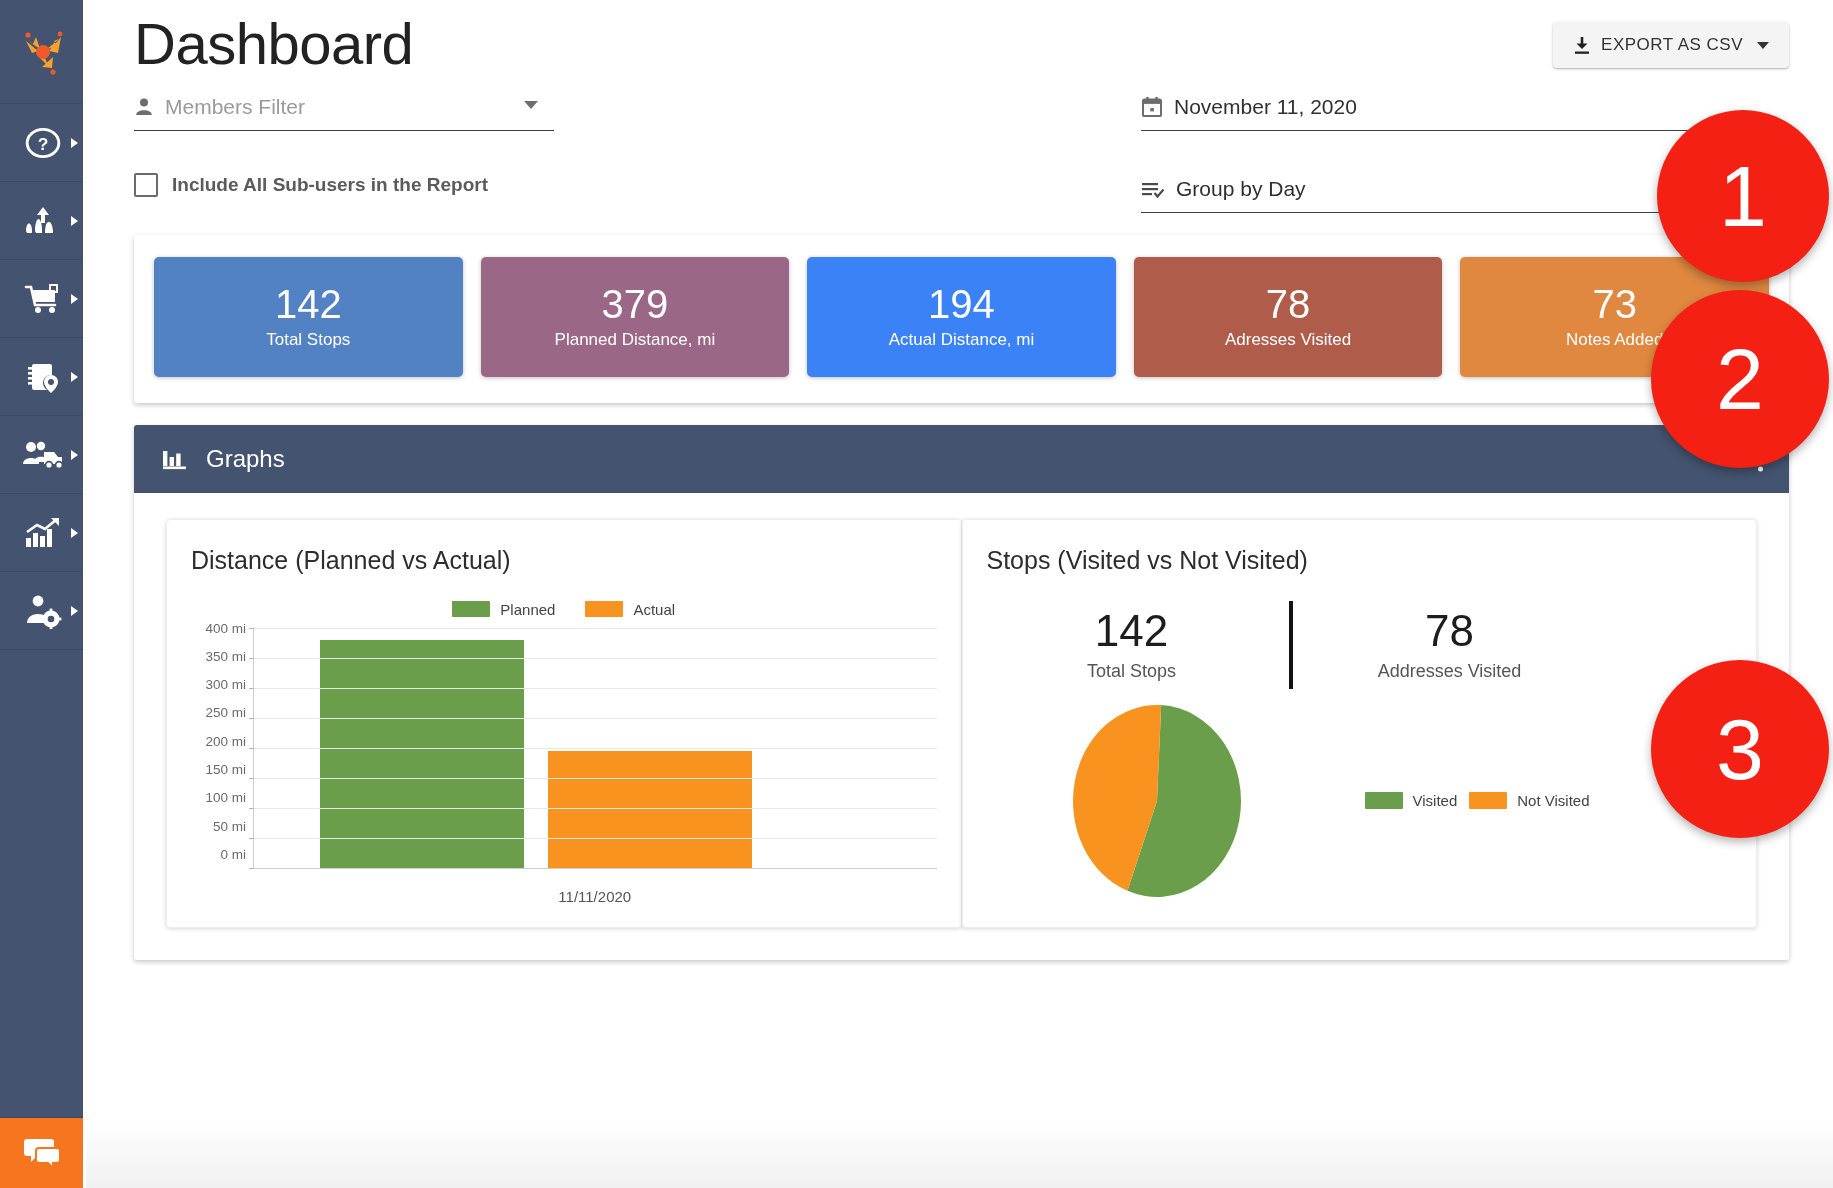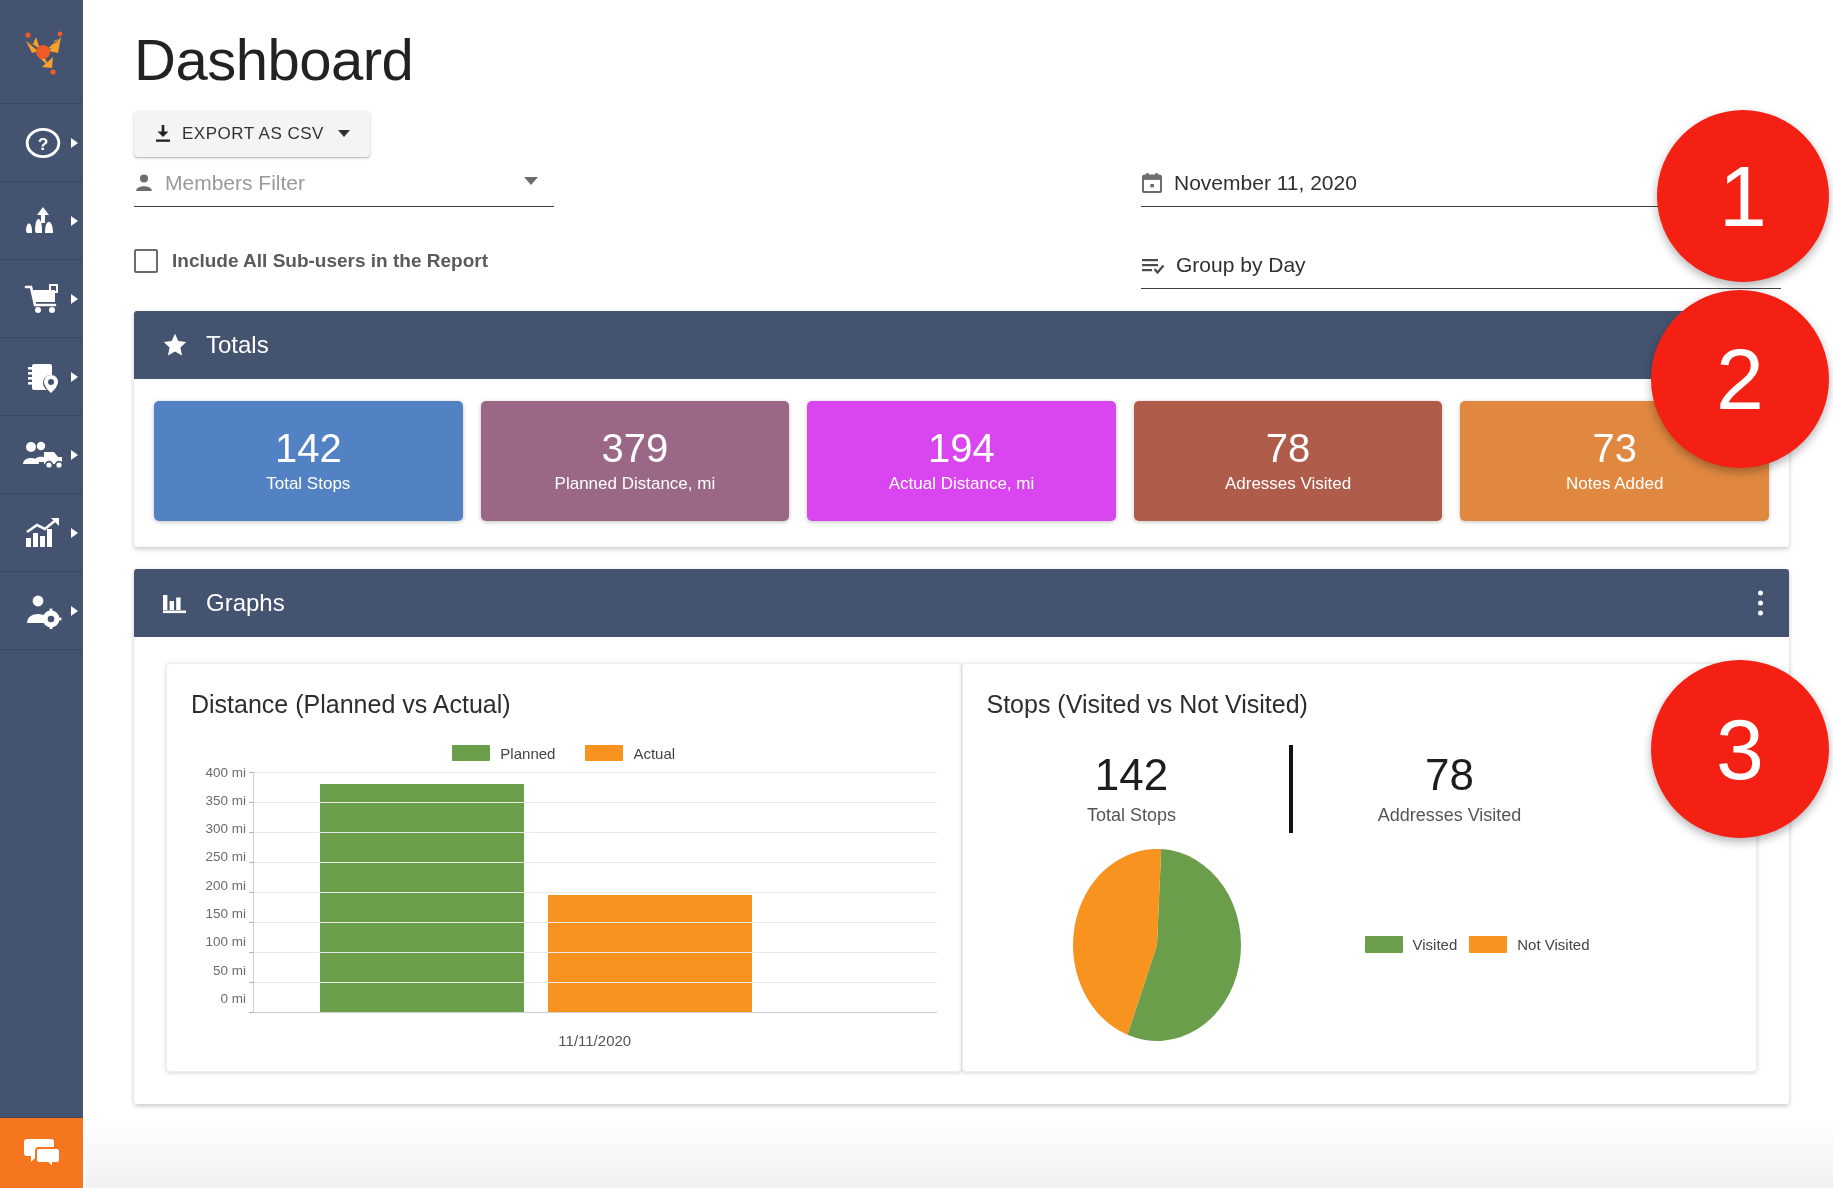--- a/index.html
+++ b/index.html
@@ -56,22 +56,21 @@
     overflow: hidden;
   }
   .main-bottom-wash {
     position: absolute; left: 0; right: 0; bottom: 0; height: 70px;
     background: linear-gradient(to bottom, #ffffff 0%, #f1f1f1 100%);
   }
 
   
   .header-row {
     display: flex; align-items: flex-start; justify-content: space-between;
-    padding-top: 24px;
-    flex-direction: column;
+    padding-top: 8px;
   }
   .page-title {
     font-size: 58px; font-weight: 400; color: #222222;
     letter-spacing: -0.5px; line-height: 1.25;
   }
   .export-btn {
     margin-top: 14px;
     background: #f4f4f4;
     border: none; border-radius: 4px;
     box-shadow: 0 1px 3px rgba(0,0,0,0.22), 0 1px 1px rgba(0,0,0,0.12);
@@ -407,42 +406,31 @@
             <rect x="1" y="9" width="16" height="2.2" fill="#4a4a4a"></rect>
             <rect x="1" y="14" width="10" height="2.2" fill="#4a4a4a"></rect>
             <path d="M13.5 14 L16.5 17.5 L22.5 10.5" fill="none" stroke="#4a4a4a" stroke-width="2.2"></path>
           </svg>
           <span class="ftext dark">Group by Day</span>
         </div>
       </div>
     </div>
 
     <section class="panel">
-      <div class="panel-head">
-        <svg width="26" height="26" viewBox="0 0 24 24">
-          <path d="M12 1.6 L15.1 8.4 L22.4 9.2 L17 14.2 L18.5 21.6 L12 17.9 L5.5 21.6 L7 14.2 L1.6 9.2 L8.9 8.4 Z" fill="#ffffff"></path>
-        </svg>
-        <span class="ptitle">Totals</span>
-        <span class="kebab">
-            <i></i>
-            <i></i>
-            <i></i>
-          </span>
-      </div>
       <div class="panel-body">
         <div class="totals-grid" id="totals-grid">
             <div class="total-card" style="background: rgb(82, 130, 195);">
               <div class="tnum">142</div>
               <div class="tlab">Total Stops</div>
             </div>
             <div class="total-card" style="background: rgb(154, 103, 135);">
               <div class="tnum">379</div>
               <div class="tlab">Planned Distance, mi</div>
             </div>
-            <div class="total-card" style="background: #d946ef;">
+            <div class="total-card" style="background: #3b82f6;">
               <div class="tnum">194</div>
               <div class="tlab">Actual Distance, mi</div>
             </div>
             <div class="total-card" style="background: rgb(176, 92, 75);">
               <div class="tnum">78</div>
               <div class="tlab">Adresses Visited</div>
             </div>
             <div class="total-card" style="background: rgb(224, 136, 64);">
               <div class="tnum">73</div>
               <div class="tlab">Notes Added</div>

